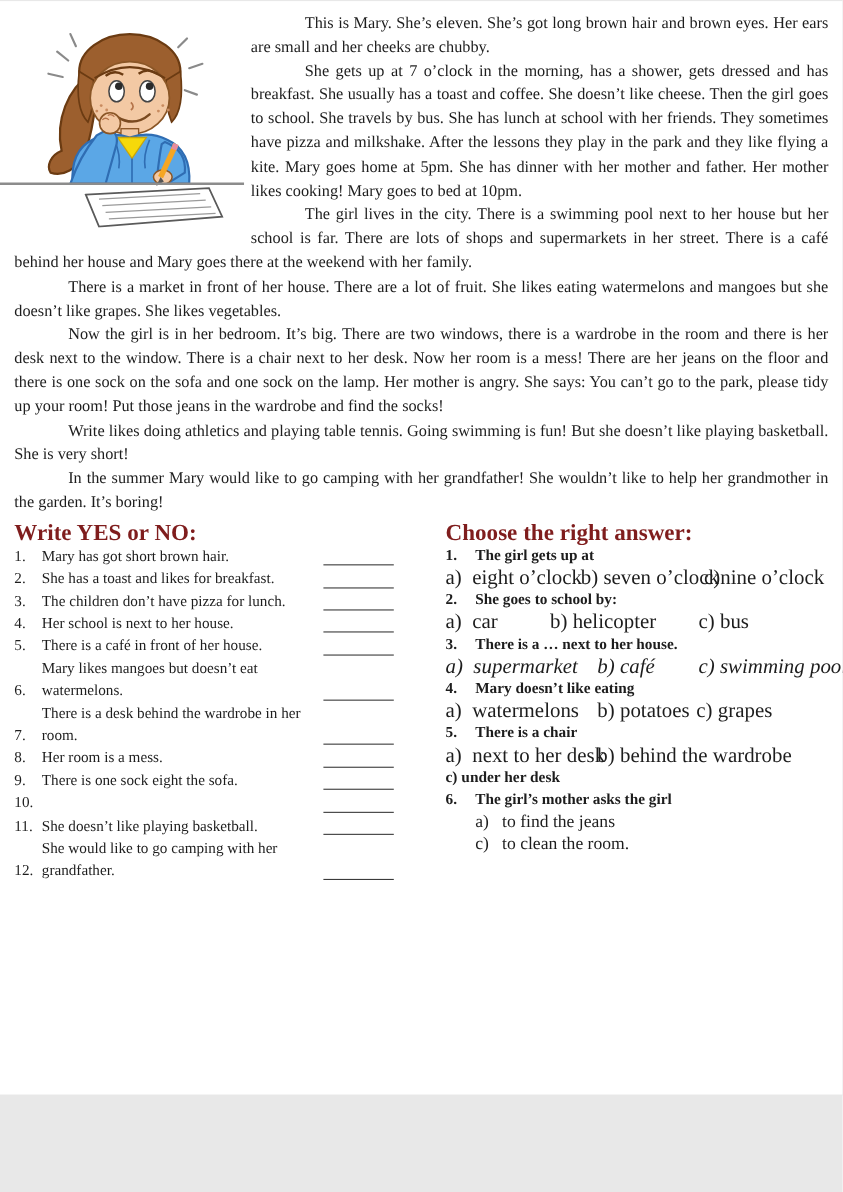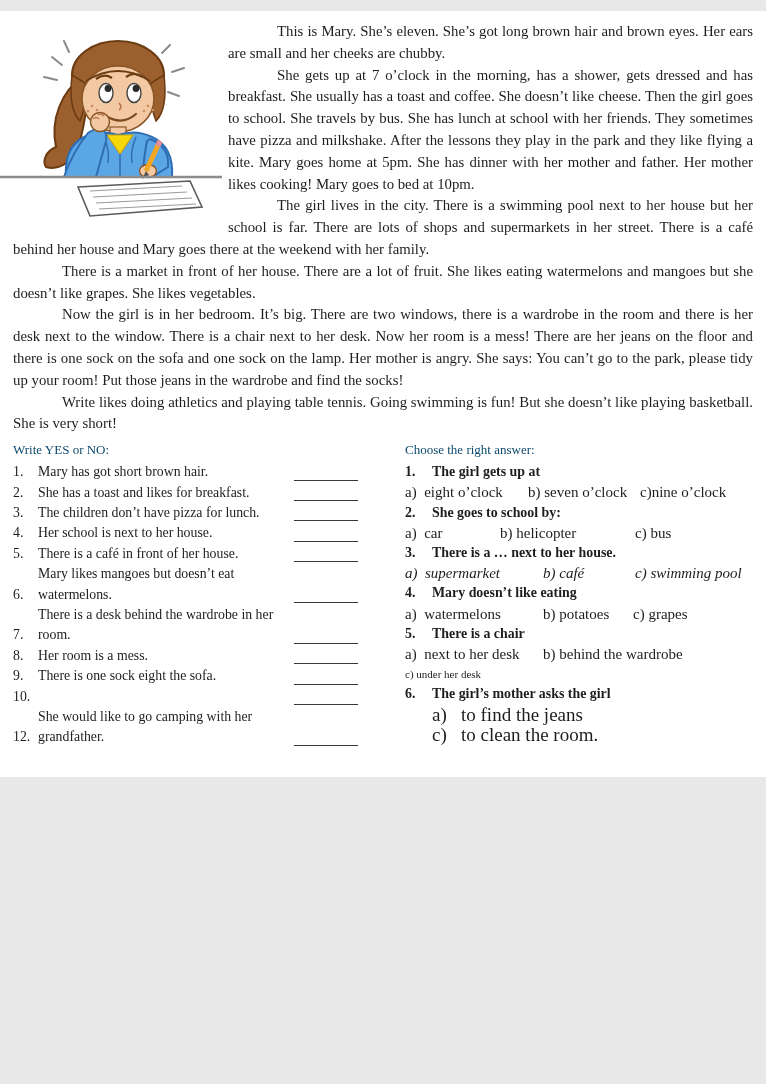--- a/index.html
+++ b/index.html
@@ -1,17 +1,17 @@
 <!DOCTYPE html>
 <html><head>
 <meta charset="utf-8">
 <style>
   html,body { margin:0; padding:0; background:#e8e8e8; }
   .page {
-    position:relative; width:766px; height:766px; margin:11px auto;
+    position:relative; width:766px; height:994px; margin:1px auto;
     background:#ffffff; overflow:hidden;
     font-family:"Liberation Serif", serif; color:#1d1d1d;
   }
   .content { padding:10px 13px 0 13px; }
 
   
   .illu {
     float:left; width:222px; height:198px;
     margin:-2px 6px 2px -13px;
   }
@@ -20,42 +20,42 @@
   p.para {
     margin:0; text-indent:49px; text-align:justify;
     font-size:14.8px; line-height:21.8px;
   }
 
   
   .exercises { display:flex; margin-top:5px; clear:both; }
   .col-l { width:345px; flex:none; }
   .col-r { width:348px; flex:none; margin-left:47px; }
   .ex-title {
-    color:#0c4a6e; font-weight:normal; font-size:13px;
+    color:#7f1d1d; font-weight:bold; font-size:21px;
     line-height:20px; margin:0 0 2px 0;
   }
 
   .yn-item { display:flex; align-items:flex-end; font-size:13.8px; line-height:20.4px; }
   .yn-num  { width:25px; flex:none; }
   .yn-text { width:256px; flex:none; }
   .yn-blank {
     width:64px; height:15px; flex:none; margin-left:auto; margin-bottom:2px;
     border-bottom:1.2px solid #3a3a3a;
   }
 
   .q-line { display:flex; font-weight:bold; font-size:13.9px; line-height:20.2px; }
   .q-num  { width:27px; flex:none; }
-  .opts   { display:grid; font-size:15px; line-height:20.2px; white-space:pre; }
+  .opts   { display:grid; font-size:19px; line-height:20.2px; white-space:pre; }
   .g1 { grid-template-columns:123px 112px auto; }
   .g2 { grid-template-columns:95px 135px auto; }
   .g3 { grid-template-columns:138px 92px auto;font-style:italic; }
   .g4 { grid-template-columns:138px 90px auto; }
   .g5 { grid-template-columns:138px auto; }
-  .opt-line  { font-size:11px; line-height:20.2px; white-space:pre; }
-  .opt-stack { padding-left:27px; font-size:19px; line-height:20.2px; white-space:pre; }
+  .opt-line  { font-size:14px; line-height:20.2px; white-space:pre;font-weight:bold; }
+  .opt-stack { padding-left:27px; font-size:16px; line-height:20.2px; white-space:pre; }
 
   .footer-brand {
     position:absolute; right:14px; top:1042px;
     font-family:"Liberation Sans", sans-serif;
     font-size:13.5px; color:#a16207;
   }
 </style>
 </head>
 <body>
 
@@ -134,20 +134,21 @@
         </g>
       </svg>
     </div>
 
     <p class="para">This is Mary. She’s eleven. She’s got long brown hair and brown eyes. Her ears are small and her cheeks are chubby.</p>
     <p class="para">She gets up at 7 o’clock in the morning, has a shower, gets dressed and has breakfast. She usually has a toast and coffee. She doesn’t like cheese. Then the girl goes to school. She travels by bus. She has lunch at school with her friends. They sometimes have pizza and milkshake. After the lessons they play in the park and they like flying a kite. Mary goes home at 5pm. She has dinner with her mother and father. Her mother likes cooking! Mary goes to bed at 10pm.</p>
     <p class="para">The girl lives in the city. There is a swimming pool next to her house but her school is far. There are lots of shops and supermarkets in her street. There is a café behind her house and Mary goes there at the weekend with her family.</p>
     <p class="para">There is a market in front of her house. There are a lot of fruit. She likes eating watermelons and mangoes but she doesn’t like grapes. She likes vegetables.</p>
     <p class="para">Now the girl is in her bedroom. It’s big. There are two windows, there is a wardrobe in the room and there is her desk next to the window. There is a chair next to her desk. Now her room is a mess! There are her jeans on the floor and there is one sock on the sofa and one sock on the lamp. Her mother is angry. She says: You can’t go to the park, please tidy up your room! Put those jeans in the wardrobe and find the socks!</p>
     <p class="para">Write likes doing athletics and playing table tennis. Going swimming is fun! But she doesn’t like playing basketball. She is very short!</p>
+    <p class="para">In the summer Mary would like to go camping with her grandfather! She wouldn’t like to help her grandmother in the garden. It’s boring!</p>
 
     <div class="exercises">
 
       <div class="col-l">
         <div class="ex-title">Write YES or NO:</div>
 
         <div class="yn-item">
           <span class="yn-num">1.</span>
           <span class="yn-text">Mary has got short brown hair.</span>
           <span class="yn-blank"></span>
@@ -187,20 +188,25 @@
           <span class="yn-text">Her room is a mess.</span>
           <span class="yn-blank"></span>
         </div>
         <div class="yn-item">
           <span class="yn-num">9.</span>
           <span class="yn-text">There is one sock eight the sofa.</span>
           <span class="yn-blank"></span>
         </div>
         <div class="yn-item">
           <span class="yn-num">10.</span>
+          <span class="yn-blank"></span>
+        </div>
+        <div class="yn-item">
+          <span class="yn-num">11.</span>
+          <span class="yn-text">She doesn’t like playing basketball.</span>
           <span class="yn-blank"></span>
         </div>
         <div class="yn-item">
           <span class="yn-num">12.</span>
           <span class="yn-text">She would like to go camping with her grandfather.</span>
           <span class="yn-blank"></span>
         </div>
       </div>
 
       <div class="col-r">

